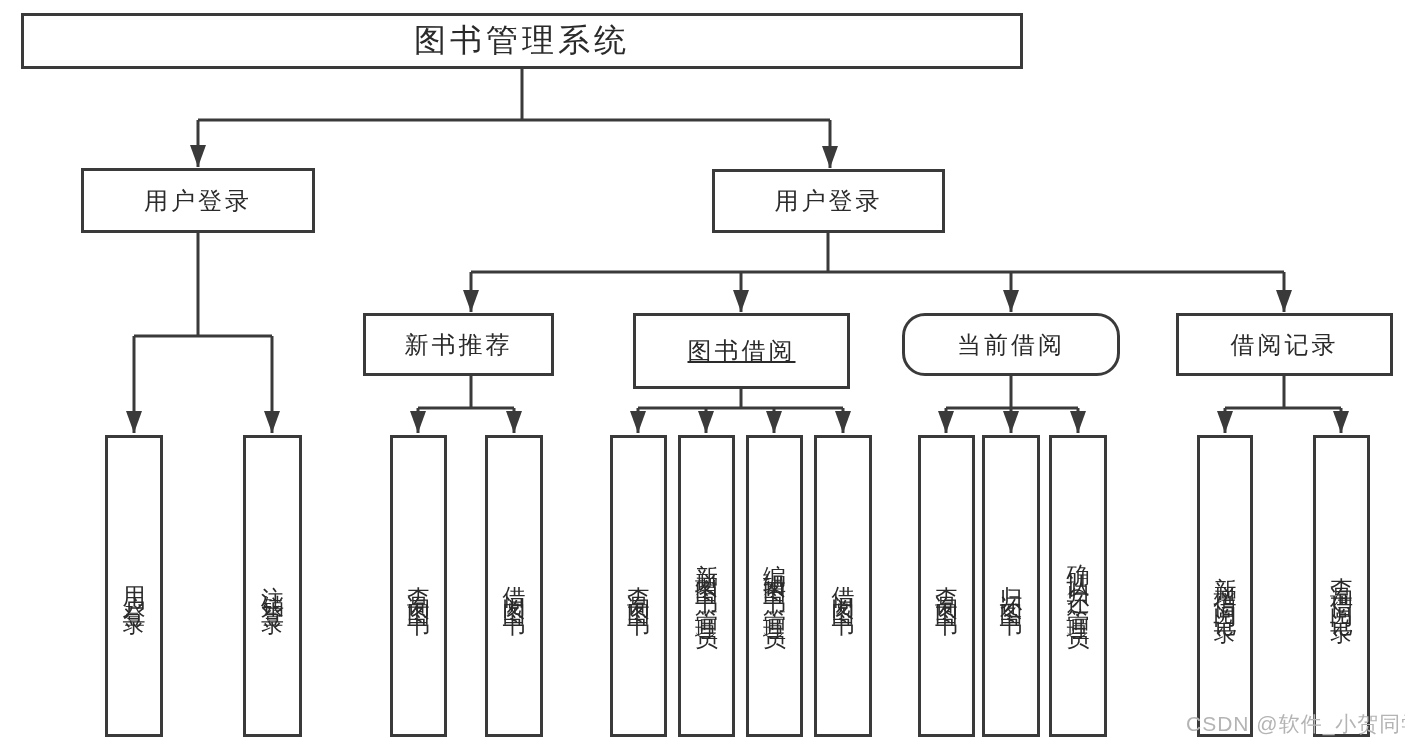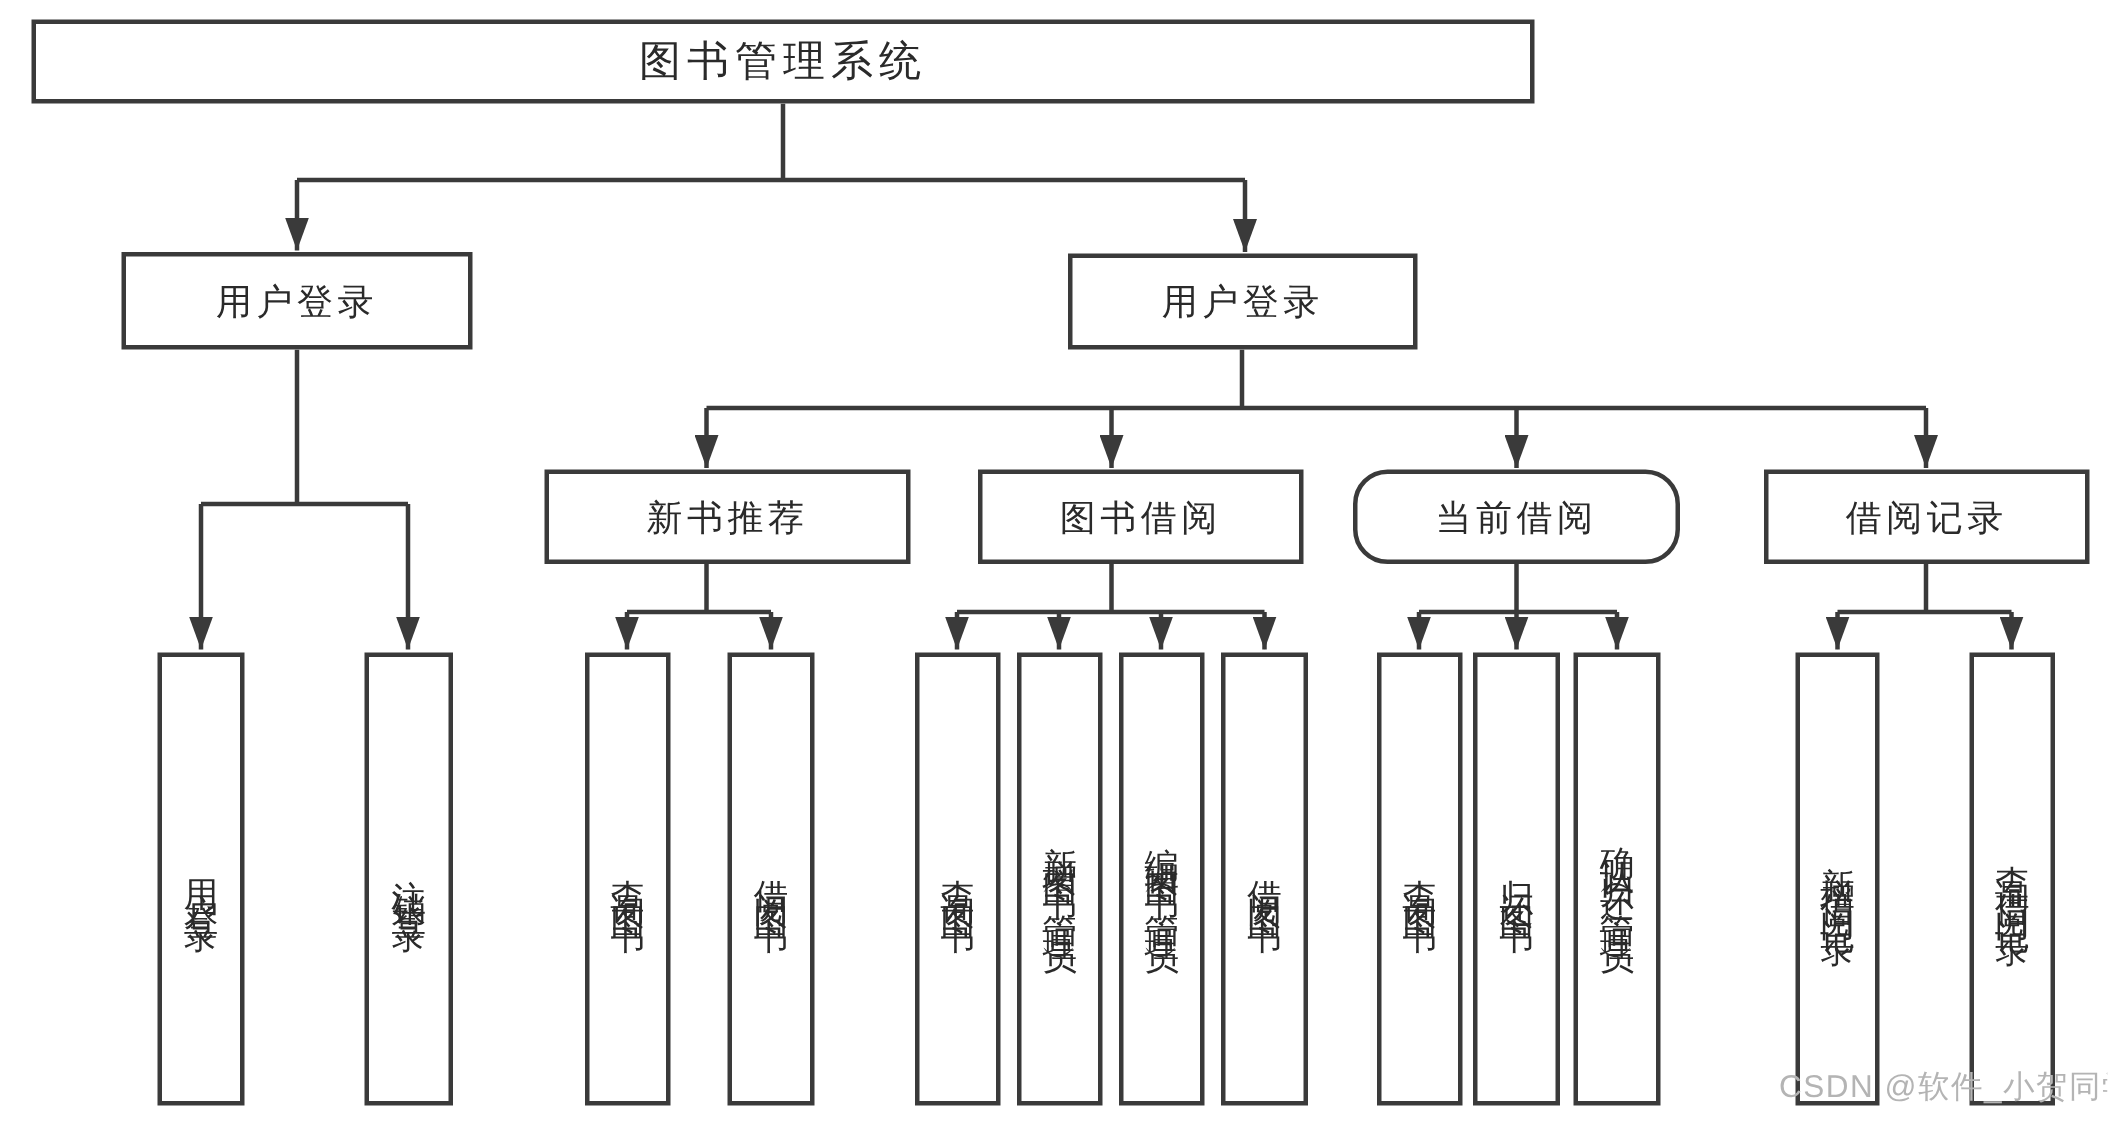--- a/index.html
+++ b/index.html
@@ -7,21 +7,21 @@
     position:relative; width:1405px; height:747px; background:#ffffff;
     font-family:"Liberation Sans", sans-serif; overflow:hidden;
   }
   svg.wires { position:absolute; left:0; top:0; }
   .box {
     position:absolute; box-sizing:border-box; background:#ffffff;
     border:3px solid #3a3a3a; color:#2a2a2a;
     display:flex; align-items:center; justify-content:center;
     z-index:2;
   }
-  .root-box  { font-size:28px; letter-spacing:4px; }
+  .root-box  { font-size:32px; letter-spacing:4px; }
   .hbox      { font-size:24px; letter-spacing:3px; }
   .vbox span {
     writing-mode:vertical-rl; text-orientation:mixed;
     font-size:23px; letter-spacing:9px; line-height:1;
     display:block;
   }
   .watermark {
     position:absolute; left:1186px; top:710px; z-index:6;
     font-size:21px; color:#b4b4b4; letter-spacing:1px; white-space:nowrap;
   }
@@ -73,24 +73,24 @@
     <span>图书管理系统</span>
   </div>
 
   <div class="box hbox" style="left:81px; top:168px; width:234px; height:65px;">
     <span>用户登录</span>
   </div>
   <div class="box hbox" style="left:712px; top:169px; width:233px; height:64px;">
     <span>用户登录</span>
   </div>
 
-  <div class="box hbox" style="left:363px; top:313px; width:244px; height:63px;">
+  <div class="box hbox" style="left:363px; top:313px; width:191px; height:63px;">
     <span>新书推荐</span>
   </div>
-  <div class="box hbox" style="left:652px; top:313px; width:217px; height:63px;">
+  <div class="box hbox" style="left:633px; top:313px; width:217px; height:76px;text-decoration:underline;">
     <span>图书借阅</span>
   </div>
   <div class="box hbox" style="left:902px; top:313px; width:218px; height:63px;border-radius:23px;">
     <span>当前借阅</span>
   </div>
   <div class="box hbox" style="left:1176px; top:313px; width:217px; height:63px;">
     <span>借阅记录</span>
   </div>
 
   <div class="box vbox" style="left:105px; top:435px; width:58px; height:302px;">

